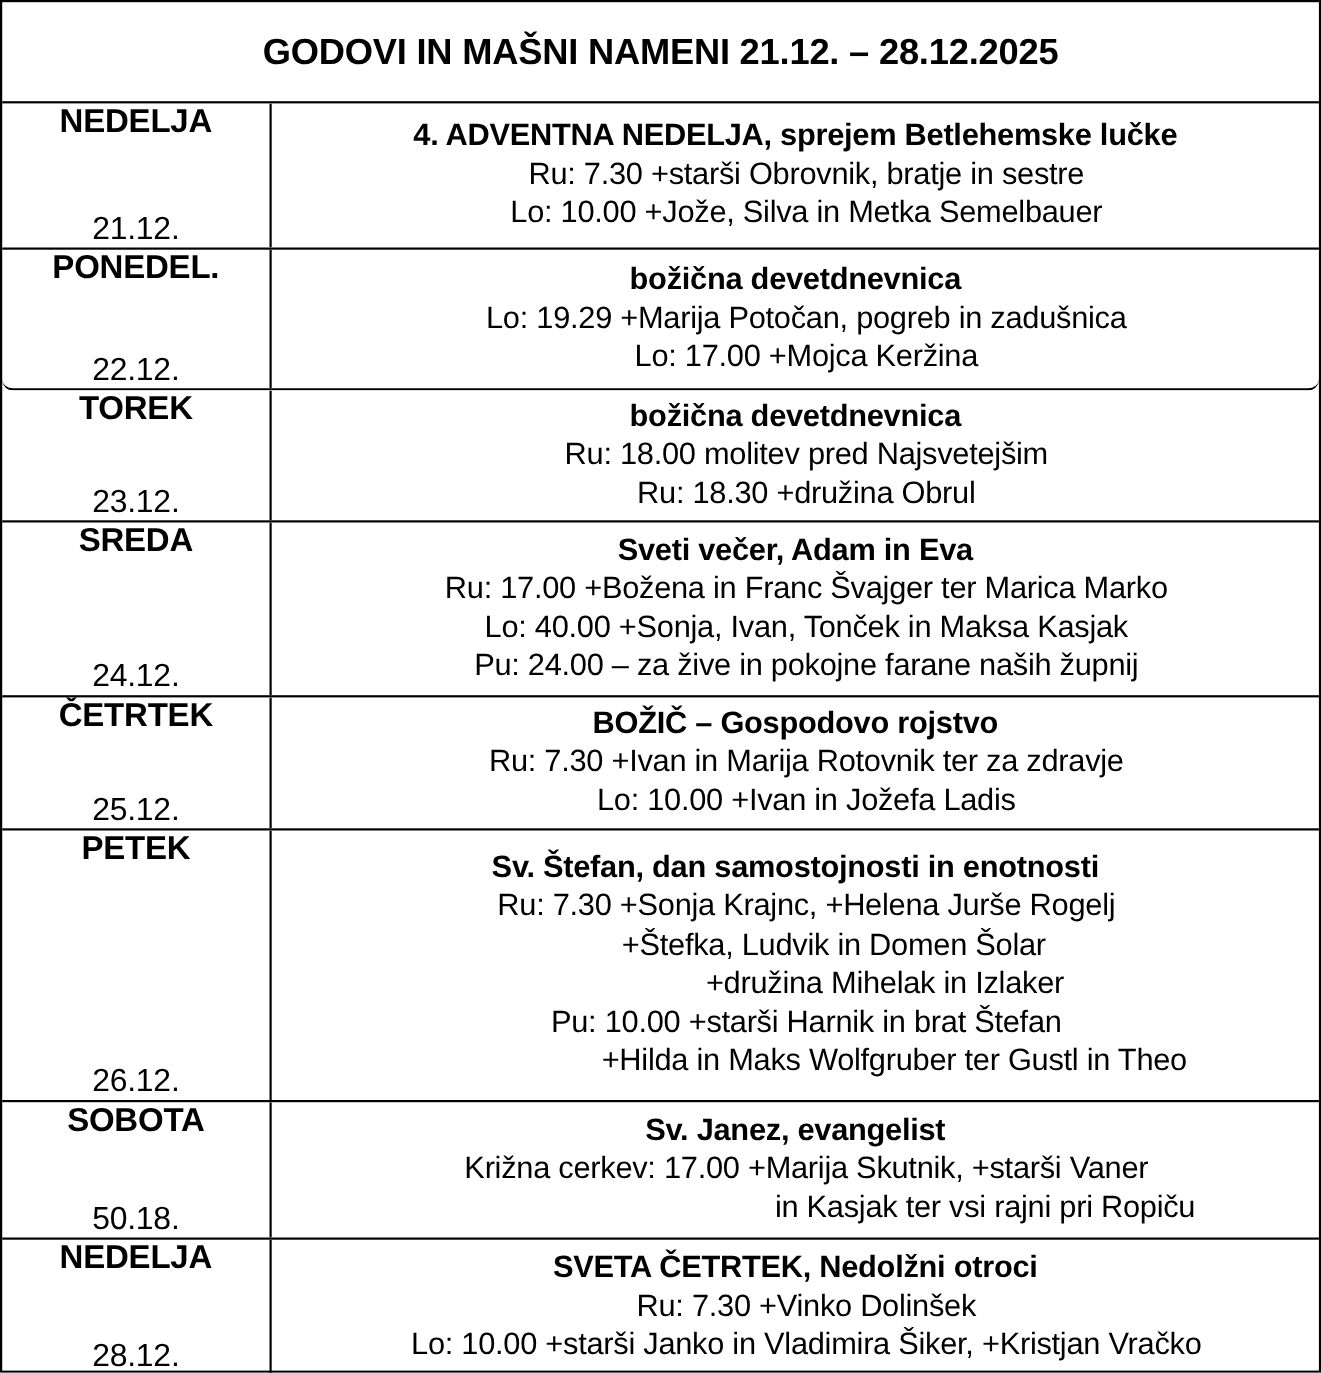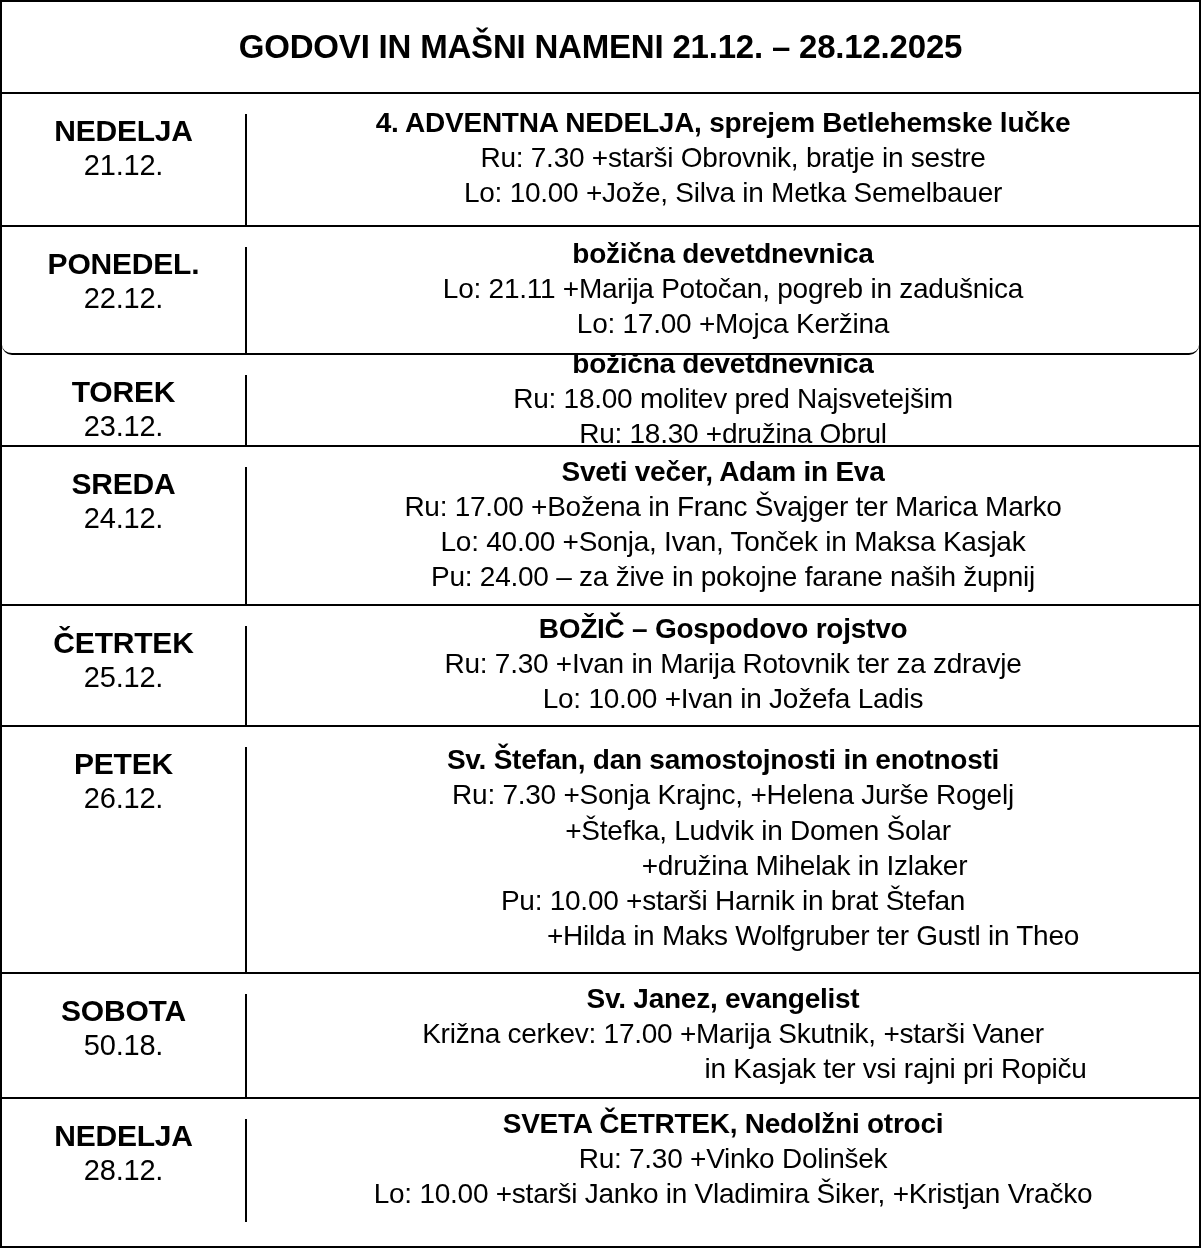--- a/index.html
+++ b/index.html
@@ -66,24 +66,23 @@
   }
 
   .day-cell {
     box-sizing: border-box;
     width: 245px;
     flex: 0 0 245px;
     border-right: 2px solid #000;
     display: flex;
     flex-direction: column;
     align-items: center;
-    justify-content: flex-start;
+    justify-content: space-between;
     text-align: center;
     padding: 0 4px;
-    margin-top: 20px;
   }
   .day-name {
     font-size: 30px;
     font-weight: bold;
     line-height: 1.12;
     letter-spacing: -0.2px;
     white-space: nowrap;
   }
   .day-date {
     font-size: 29px;
@@ -146,25 +145,25 @@
             <div class="entry-line">Lo: 10.00 +Jože, Silva in Metka Semelbauer</div>
           </div>
         </div>
         <div class="day-row" style="height: 128px; border-radius: 10px;">
           <div class="day-cell">
             <div class="day-name">PONEDEL.</div>
             <div class="day-date">22.12.</div>
           </div>
           <div class="entries-cell">
             <div class="entry-heading">božična devetdnevnica</div>
-            <div class="entry-line">Lo: 21.11 +Marija Potočan, pogreb in zadušnica</div>
+            <div class="entry-line">Lo: 19.29 +Marija Potočan, pogreb in zadušnica</div>
             <div class="entry-line">Lo: 17.00 +Mojca Keržina</div>
           </div>
         </div>
-        <div class="day-row" style="height: 92px;">
+        <div class="day-row" style="height: 120px;">
           <div class="day-cell">
             <div class="day-name">TOREK</div>
             <div class="day-date">23.12.</div>
           </div>
           <div class="entries-cell">
             <div class="entry-heading">božična devetdnevnica</div>
             <div class="entry-line">Ru: 18.00 molitev pred Najsvetejšim</div>
             <div class="entry-line">Ru: 18.30 +družina Obrul</div>
           </div>
         </div>

